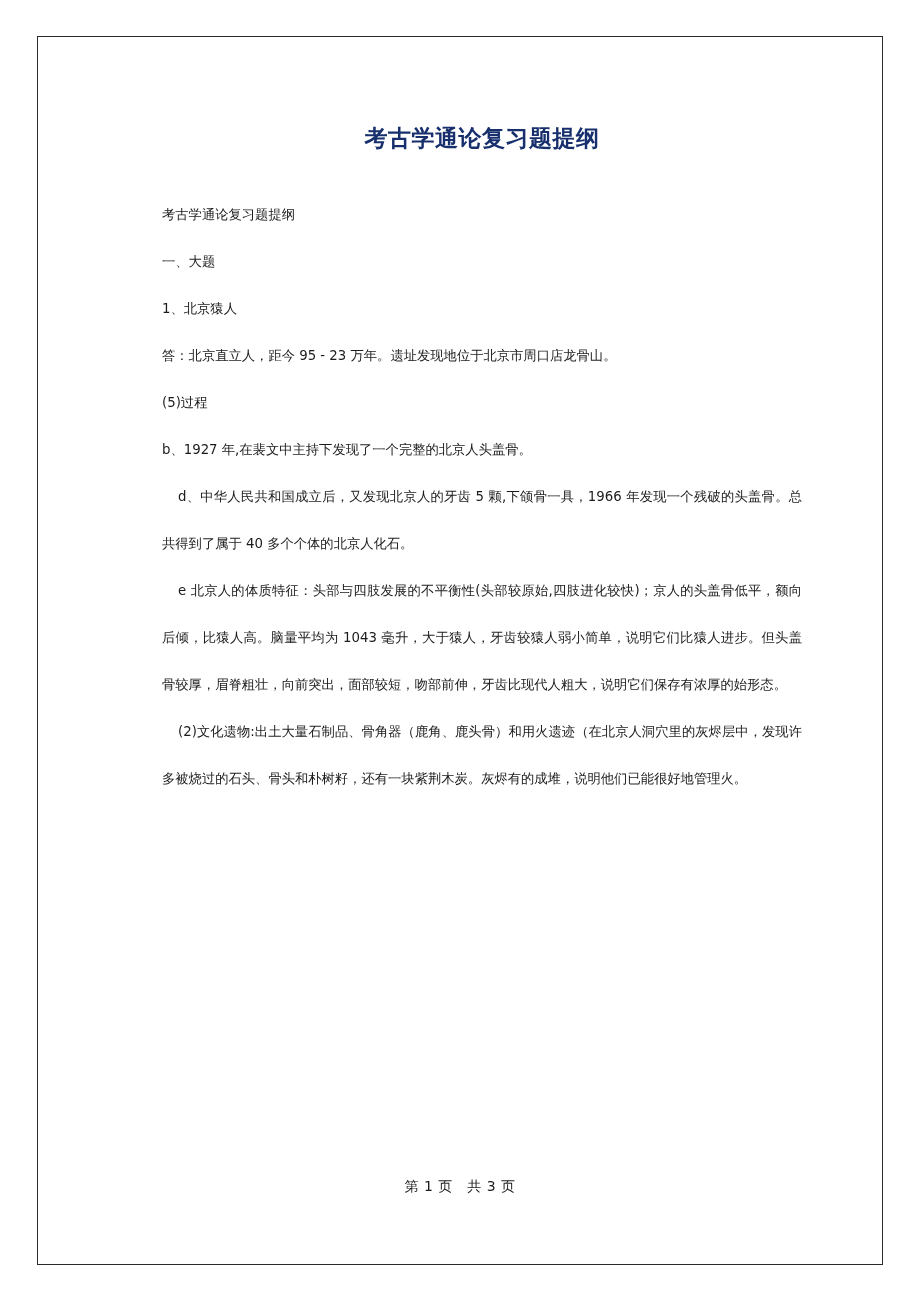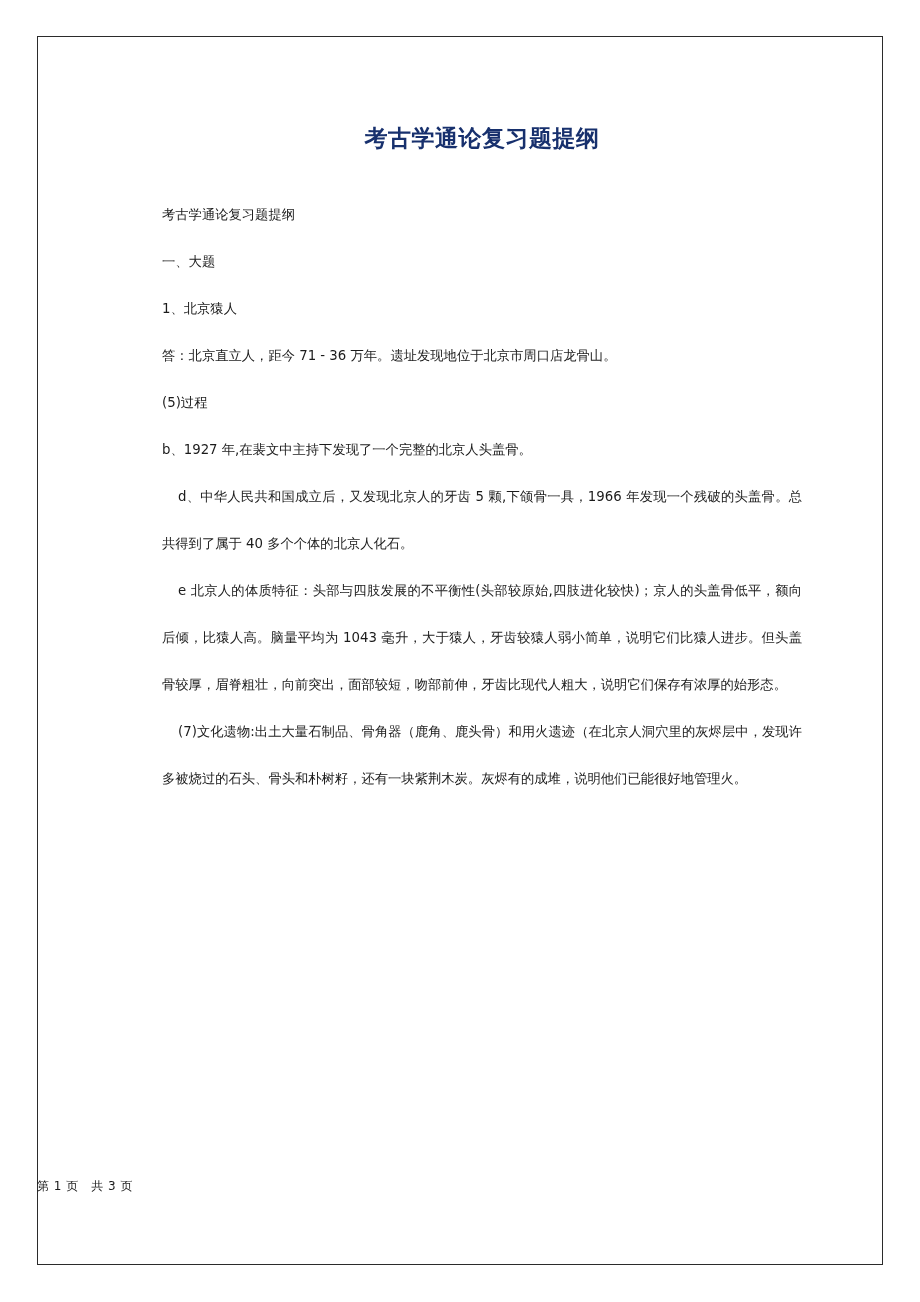--- a/index.html
+++ b/index.html
@@ -74,45 +74,46 @@
 
   .para.noindent {
     text-indent: 0;
   }
 
   #footer {
     position: absolute;
     left: 37px;
     top: 1178px;
     width: 846px;
+    text-align: center;
     color: #1b1b1b;
-    font-size: 12px;
+    font-size: 14px;
     letter-spacing: 0.5px;
   }
 </style>
 </head>
 <body>
 
 <div id="page">
 
   <div id="page-frame"></div>
 
   <div id="content">
 
     <h1 id="doc-title">考古学通论复习题提纲</h1>
 
     <div class="body-block" id="body-block">
         <p class="para noindent">考古学通论复习题提纲</p>
         <p class="para noindent">一、大题</p>
         <p class="para noindent">1、北京猿人</p>
-        <p class="para noindent">答：北京直立人，距今 71 - 36 万年。遗址发现地位于北京市周口店龙骨山。</p>
+        <p class="para noindent">答：北京直立人，距今 95 - 23 万年。遗址发现地位于北京市周口店龙骨山。</p>
         <p class="para noindent">(5)过程</p>
         <p class="para noindent">b、1927 年,在裴文中主持下发现了一个完整的北京人头盖骨。</p>
         <p class="para indent">d、中华人民共和国成立后，又发现北京人的牙齿 5 颗,下颌骨一具，1966 年发现一个残破的头盖骨。总共得到了属于 40 多个个体的北京人化石。</p>
         <p class="para indent">e 北京人的体质特征：头部与四肢发展的不平衡性(头部较原始,四肢进化较快)；京人的头盖骨低平，额向后倾，比猿人高。脑量平均为 1043 毫升，大于猿人，牙齿较猿人弱小简单，说明它们比猿人进步。但头盖骨较厚，眉脊粗壮，向前突出，面部较短，吻部前伸，牙齿比现代人粗大，说明它们保存有浓厚的始形态。</p>
-        <p class="para indent">(7)文化遗物:出土大量石制品、骨角器（鹿角、鹿头骨）和用火遗迹（在北京人洞穴里的灰烬层中，发现许多被烧过的石头、骨头和朴树籽，还有一块紫荆木炭。灰烬有的成堆，说明他们已能很好地管理火。</p>
+        <p class="para indent">(2)文化遗物:出土大量石制品、骨角器（鹿角、鹿头骨）和用火遗迹（在北京人洞穴里的灰烬层中，发现许多被烧过的石头、骨头和朴树籽，还有一块紫荆木炭。灰烬有的成堆，说明他们已能很好地管理火。</p>
       </div>
 
   </div>
 
   <div id="footer">第 1 页　共 3 页</div>
 
 </div>
 
 </body></html>

